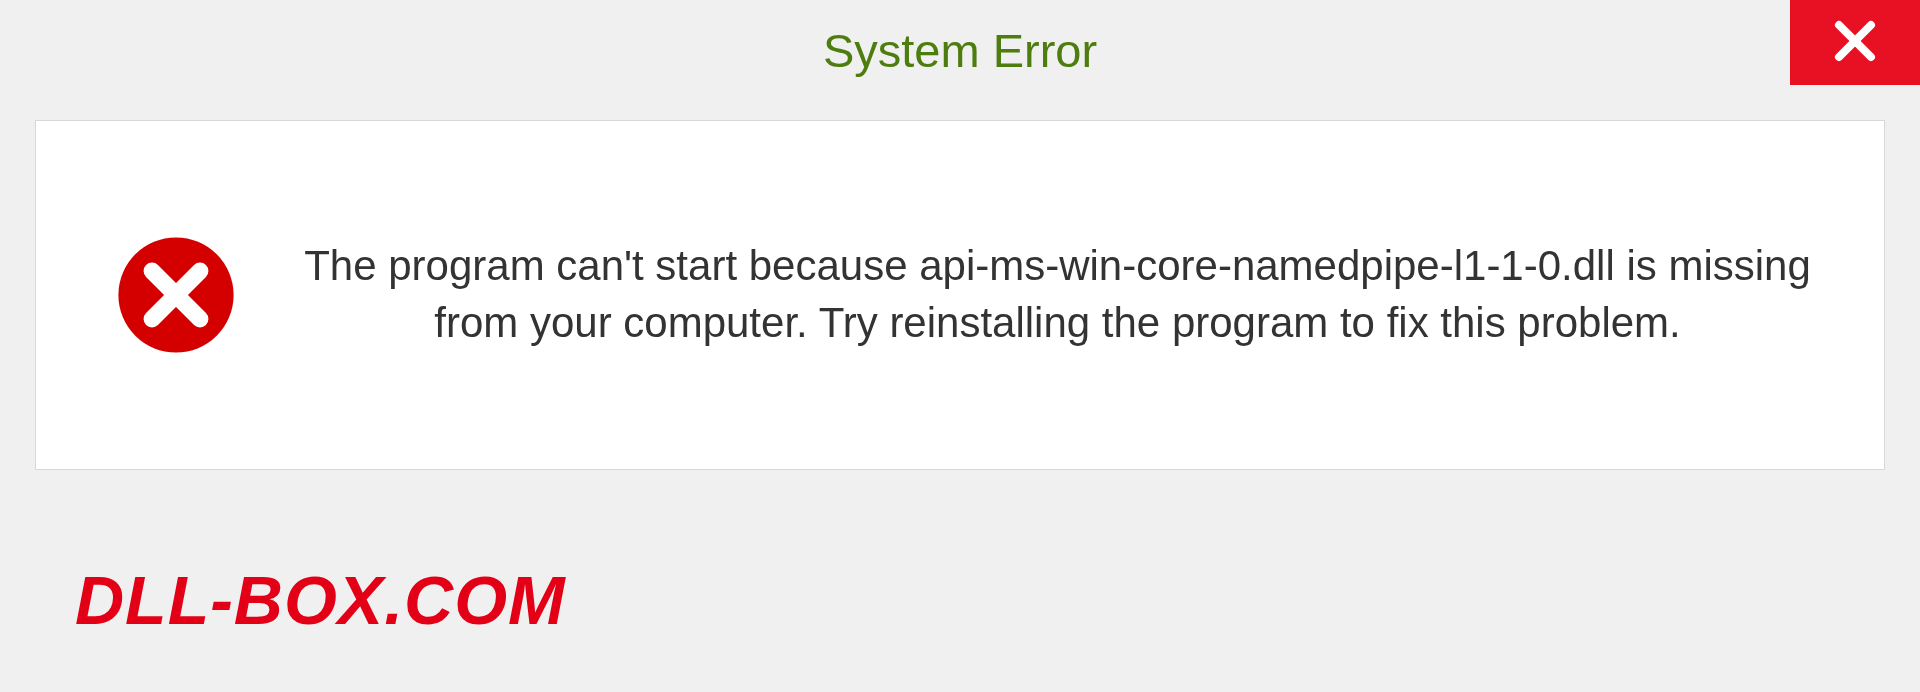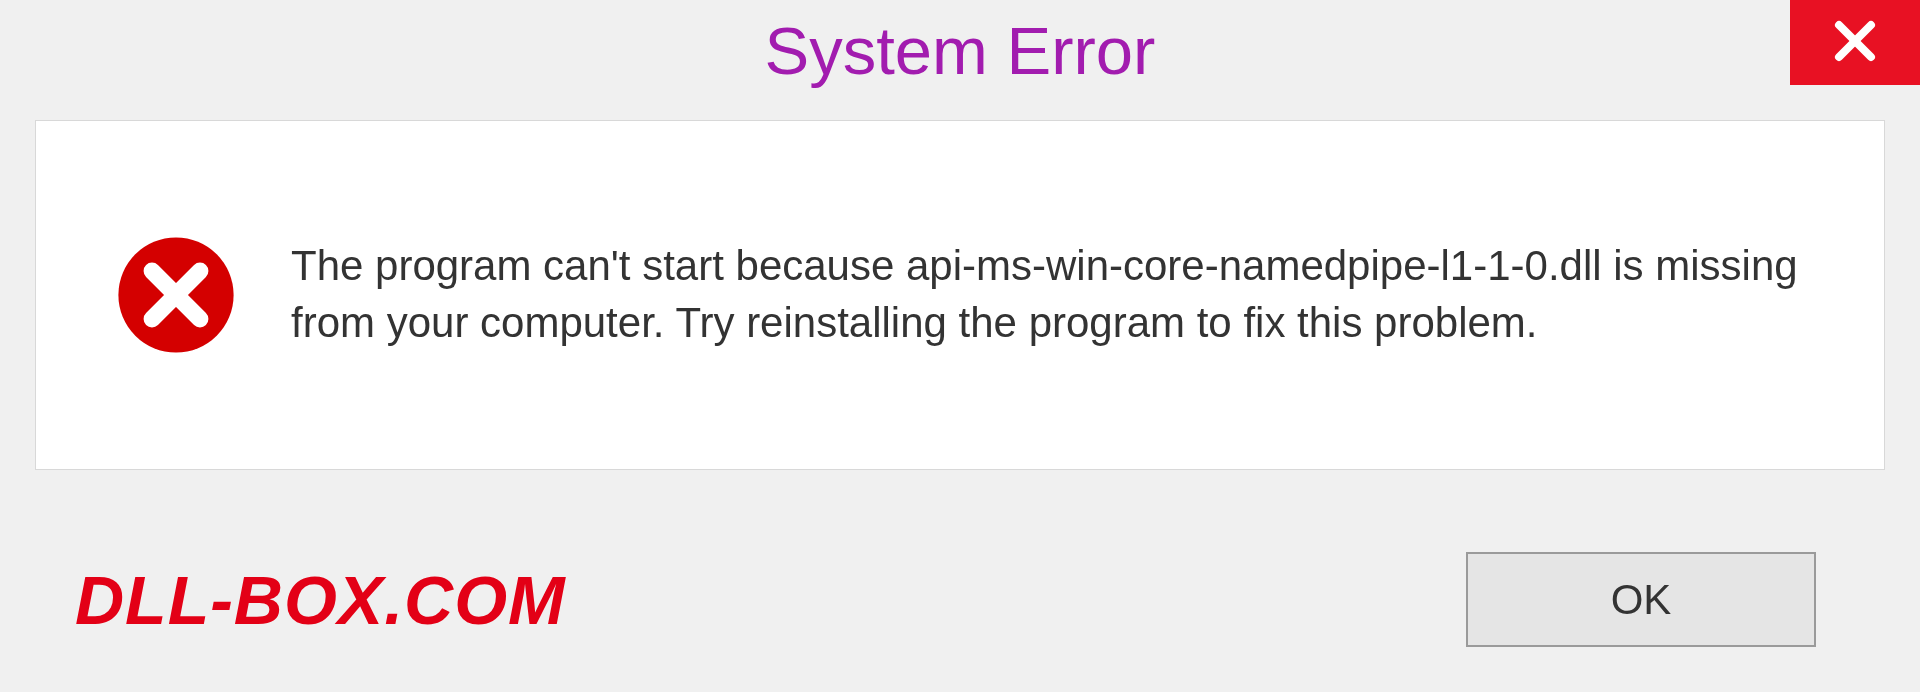--- a/index.html
+++ b/index.html
@@ -17,23 +17,23 @@
     }
     .titlebar {
       height: 100px;
       display: flex;
       align-items: center;
       justify-content: center;
       position: relative;
       background: #f0f0f0;
     }
     .title {
-      font-size: 67px;
+      font-size: 47px;
       font-weight: 400;
-      color: #a21caf;
+      color: #4d7c0f;
     }
     .close-btn {
       position: absolute;
       top: 0;
       right: 0;
       width: 130px;
       height: 85px;
       background: #e81123;
       display: flex;
       align-items: center;
@@ -57,20 +57,21 @@
       width: 120px;
       height: 120px;
       flex-shrink: 0;
       margin-right: 55px;
     }
     .message {
       font-size: 42px;
       line-height: 1.35;
       color: #333333;
       font-weight: 400;
+      text-align: center;
     }
     .footer {
       position: absolute;
       bottom: 0;
       left: 0;
       right: 0;
       height: 185px;
       display: flex;
       align-items: center;
       justify-content: space-between;
@@ -120,14 +121,13 @@
       <circle cx="50" cy="50" r="42" fill="#d40000" stroke="#ffffff" stroke-width="0"></circle>
       <line x1="30" y1="30" x2="70" y2="70" stroke="#ffffff" stroke-width="14" stroke-linecap="round"></line>
       <line x1="70" y1="30" x2="30" y2="70" stroke="#ffffff" stroke-width="14" stroke-linecap="round"></line>
     </svg>
   </span>
   <div class="message">The program can't start because api-ms-win-core-namedpipe-l1-1-0.dll is missing from your computer. Try reinstalling the program to fix this problem.</div>
 </div>
 
 <div class="footer">
   <div class="watermark">DLL-BOX.COM</div>
-  <button class="ok-btn">OK</button>
 </div>
 
 </body></html>

